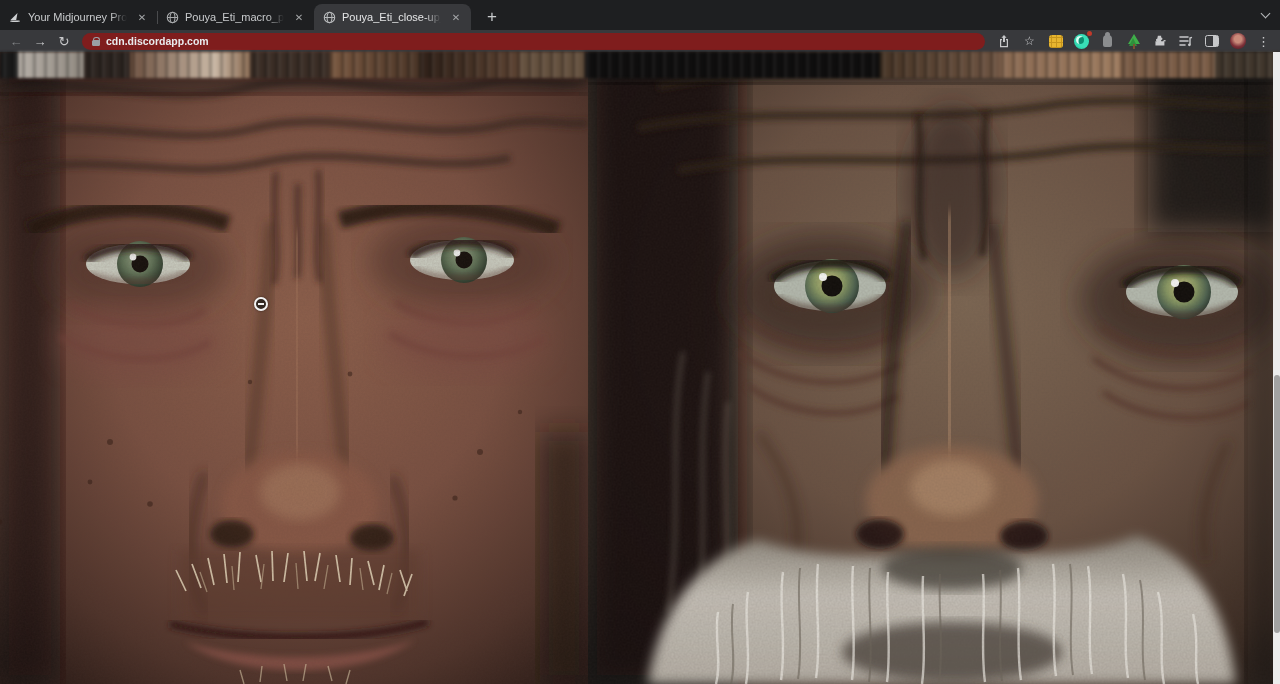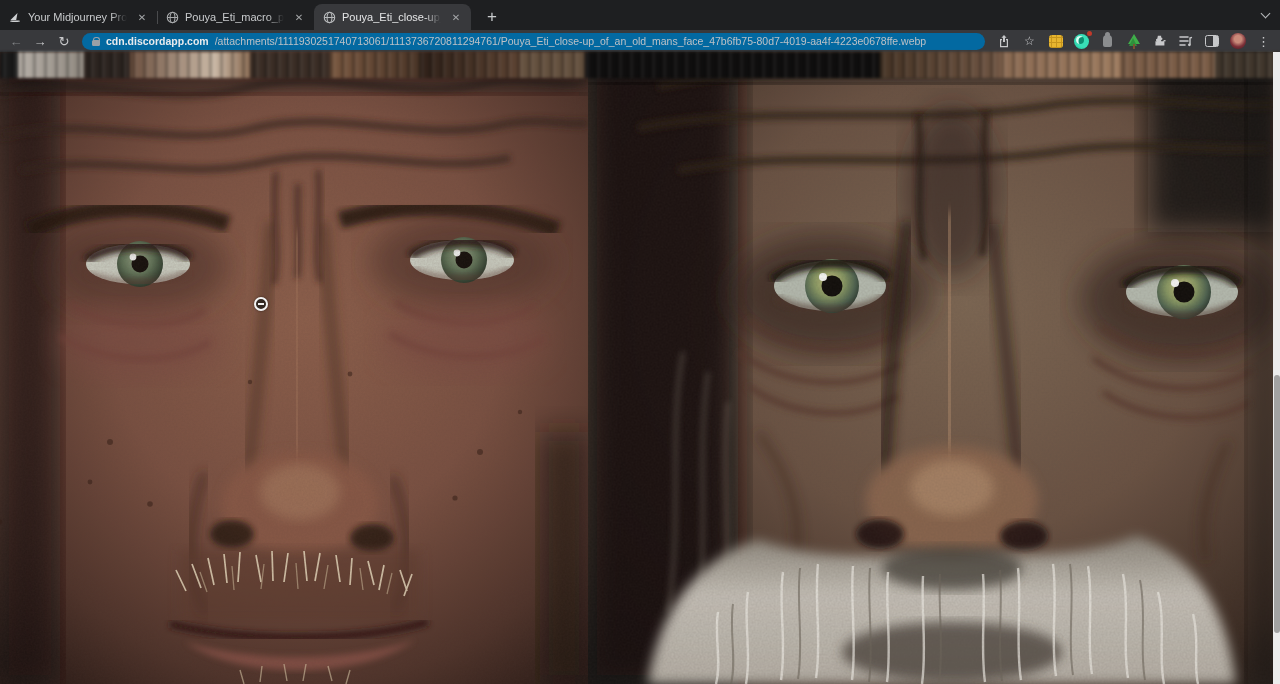--- a/index.html
+++ b/index.html
@@ -25,21 +25,21 @@
   .strip-chevron { position:absolute; right:10px; top:10px; width:8px; height:8px; }
   .strip-chevron::before { content:""; position:absolute; left:0; top:0; width:6px; height:6px;
     border-right:1.6px solid #b9bbbd; border-bottom:1.6px solid #b9bbbd; transform:rotate(45deg); }
 
   
   .toolbar { position:absolute; left:0; top:30px; width:1280px; height:22px; background:#38393c;
     display:flex; align-items:center; padding:0 6px; gap:4px; }
   .navbtn { width:20px; height:18px; display:flex; align-items:center; justify-content:center;
     font-size:13px; color:#c7c8ca; }
   .navbtn.dim { color:#808285; }
-  .omnibox { flex:1; height:17px; margin:0 6px 0 4px; background:#0369a1; border-radius:9px;
+  .omnibox { flex:1; height:17px; margin:0 6px 0 4px; background:#7f1d1d; border-radius:9px;
     display:flex; align-items:center; padding:0 10px; gap:6px; font-size:10.5px; overflow:hidden; }
   .omnibox .domain { color:#e8eaed; font-weight:700; white-space:nowrap; }
   .omnibox .path { color:#bdc1c6; white-space:nowrap; overflow:hidden; }
   .lock { position:relative; width:8px; height:9px; flex:0 0 8px; }
   .lock::before { content:""; position:absolute; left:1px; top:0; width:5px; height:5px;
     border:1.3px solid #9aa0a6; border-bottom:none; border-radius:3px 3px 0 0; }
   .lock::after { content:""; position:absolute; left:0; top:3.5px; width:8px; height:5.5px;
     background:#9aa0a6; border-radius:1.5px; }
   .ticons { display:flex; align-items:center; gap:9px; padding-right:2px; }
   .ticon { width:17px; height:17px; display:flex; align-items:center; justify-content:center;
@@ -133,21 +133,20 @@
     <div class="strip-chevron"></div>
   </div>
 
   <div class="toolbar">
     <div class="navbtn dim">←</div>
     <div class="navbtn">→</div>
     <div class="navbtn">↻</div>
     <div class="omnibox">
       <span class="lock"></span>
       <span class="domain">cdn.discordapp.com</span>
-        <span class="path">/attachments/1111930251740713061/1113736720811294761/Pouya_Eti_close-up_of_an_old_mans_face_47b6fb75-80d7-4019-aa4f-4223e0678ffe.webp</span>
     </div>
     <div class="ticons">
       <span class="ticon">
         <svg width="12" height="14" viewBox="0 0 12 14">
             <path d="M2 5 H4 V6.3 H3.2 V12 H8.8 V6.3 H8 V5 H10 V13.2 H2 Z" fill="#c7c8ca"></path>
             <path d="M6 1 L8.6 3.8 H7 V8 H5 V3.8 H3.4 Z" fill="#c7c8ca"></path>
           </svg>
       </span>
       <span class="ticon">☆</span>
       <span class="ticon">

